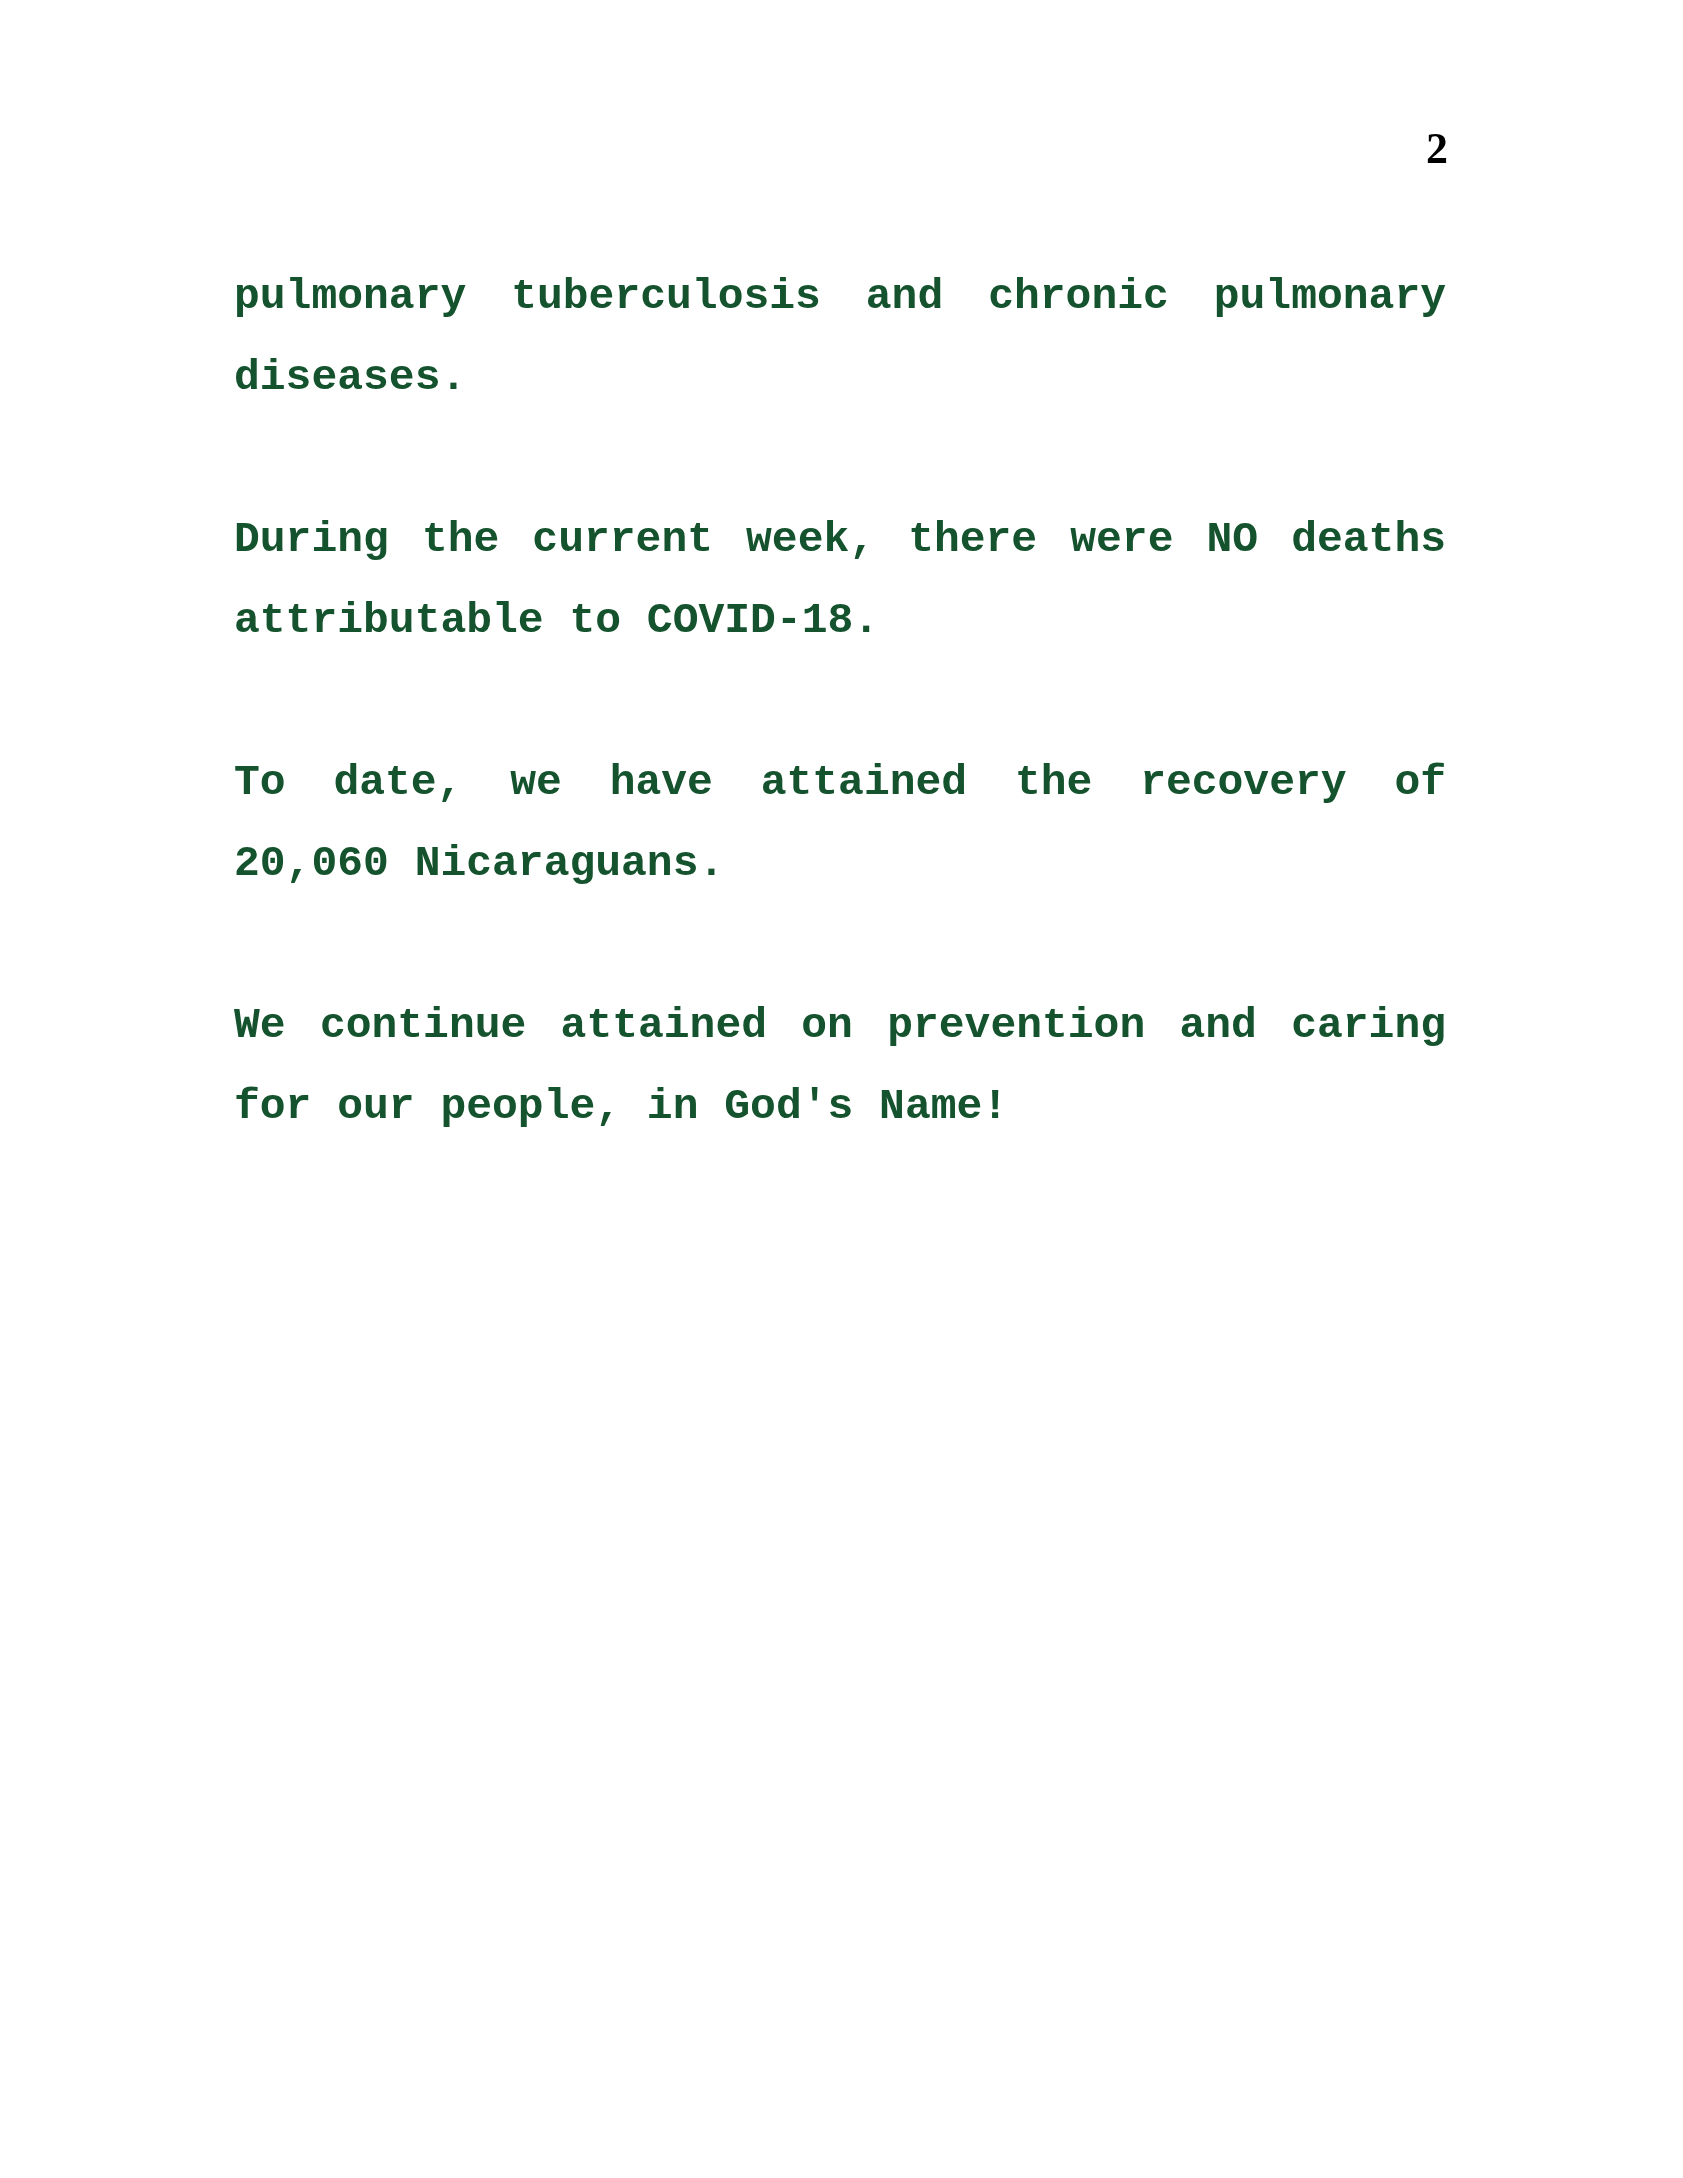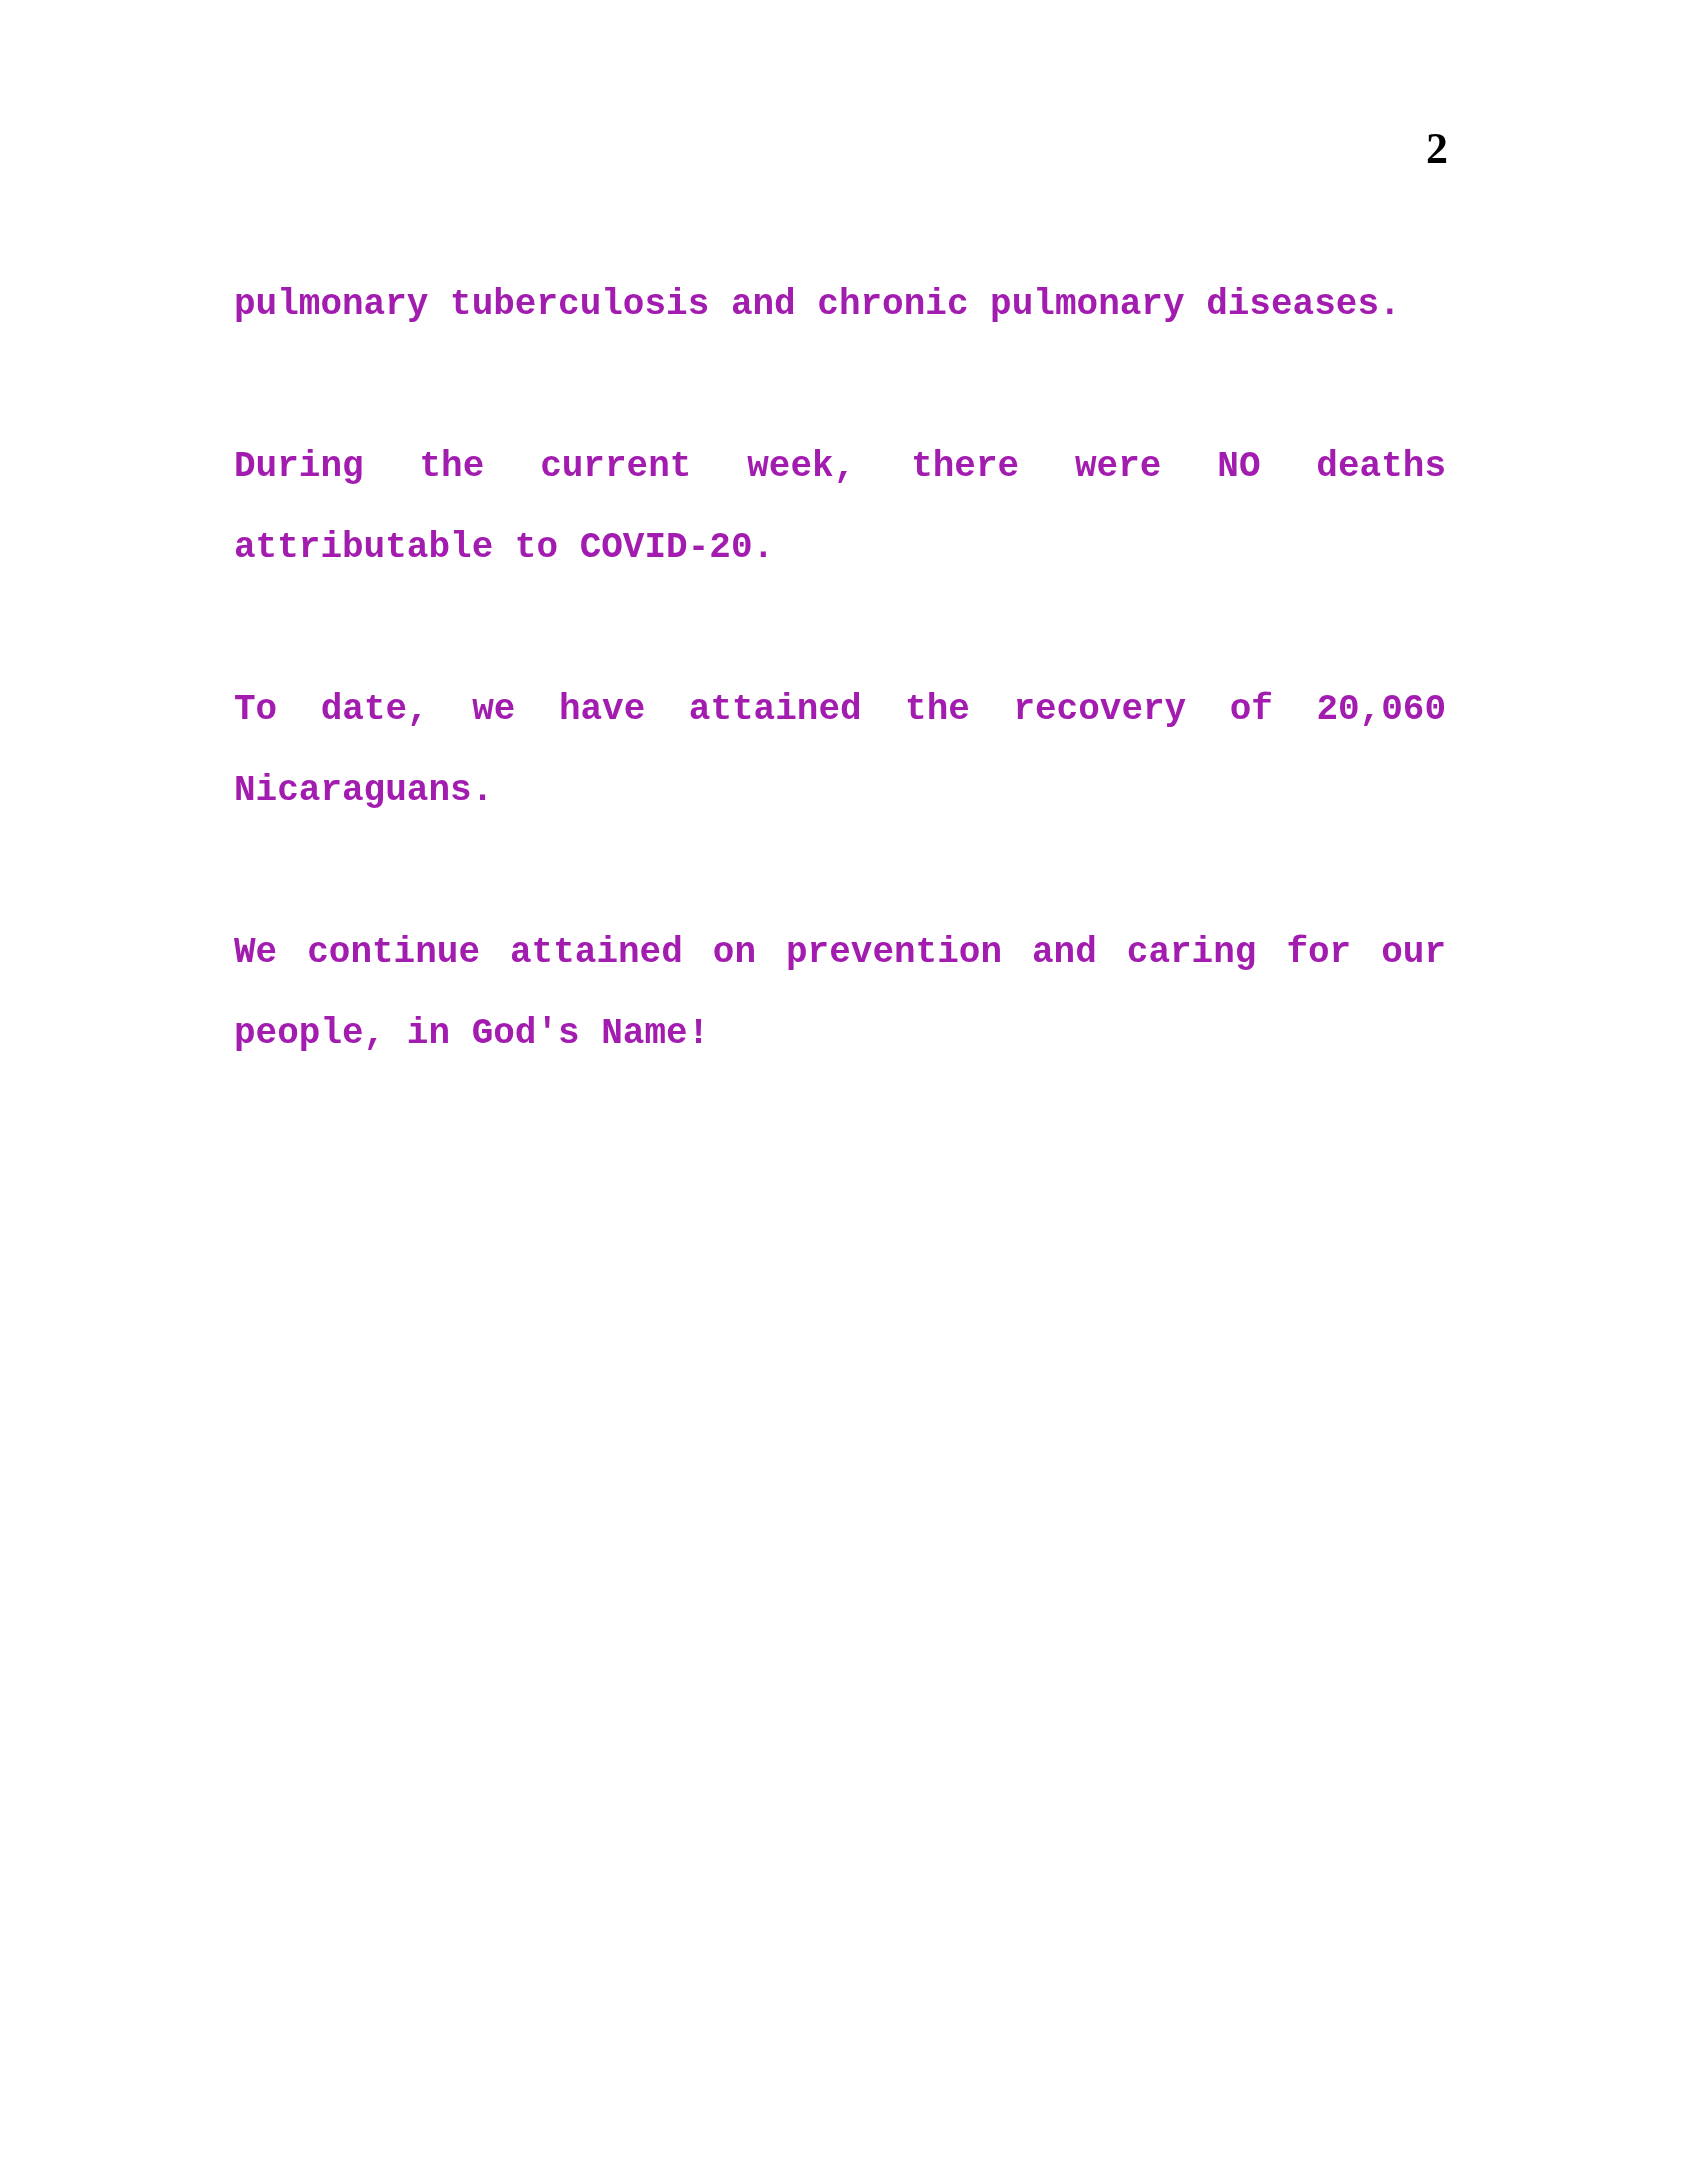--- a/index.html
+++ b/index.html
@@ -28,45 +28,45 @@
     font-family: "Liberation Serif", serif;
     font-weight: bold;
     font-size: 44px;
     line-height: 44px;
     color: #000000;
     text-align: right;
   }
   .content {
     position: absolute;
     left: 234px;
-    top: 264px;
+    top: 256px;
     width: 1212px;
     font-family: "Liberation Mono", "DejaVu Sans Mono", monospace;
     font-weight: bold;
-    font-size: 36px;
+    font-size: 43px;
     line-height: 81px;
-    color: #a21caf;
+    color: #14532d;
     text-align: justify;
   }
   .content p {
     margin: 0 0 81px 0;
     padding: 0;
   }
   .content p:last-child {
     margin-bottom: 0;
   }
 </style>
 </head>
 <body>
 
 <div class="page">
 
   <div class="page-number">2</div>
 
   <div class="content">
     <p>pulmonary tuberculosis and chronic pulmonary diseases.</p>
-    <p>During the current week, there were NO deaths attributable to COVID-20.</p>
+    <p>During the current week, there were NO deaths attributable to COVID-18.</p>
     <p>To date, we have attained the recovery of 20,060 Nicaraguans.</p>
     <p>We continue attained on prevention and caring for our people, in God's Name!</p>
   </div>
 
 </div>
 
 
 </body></html>

